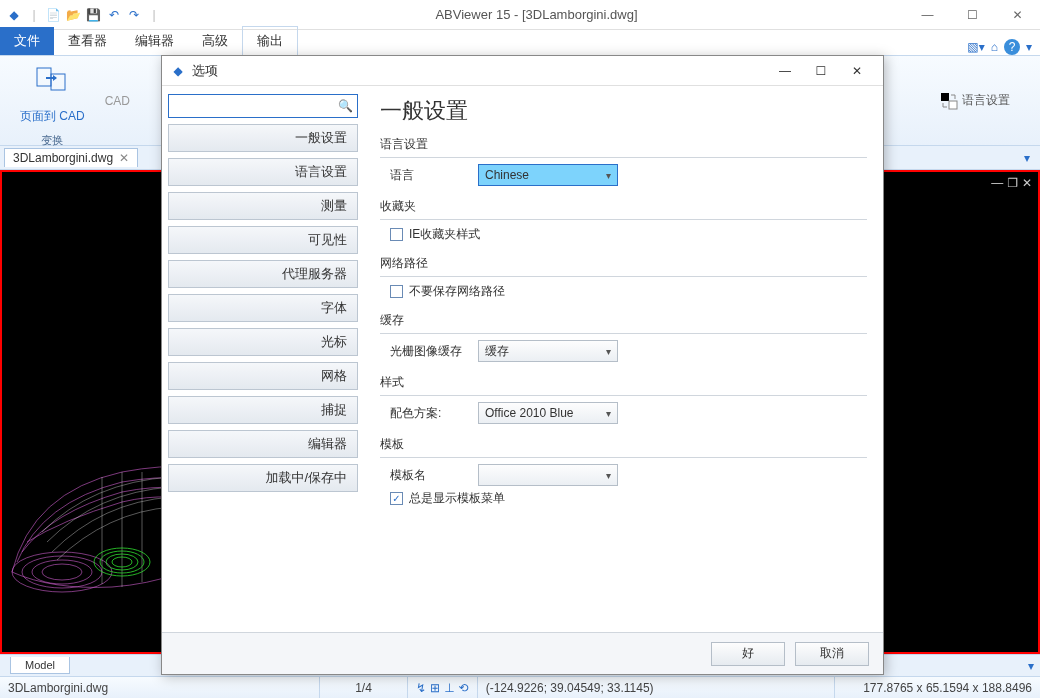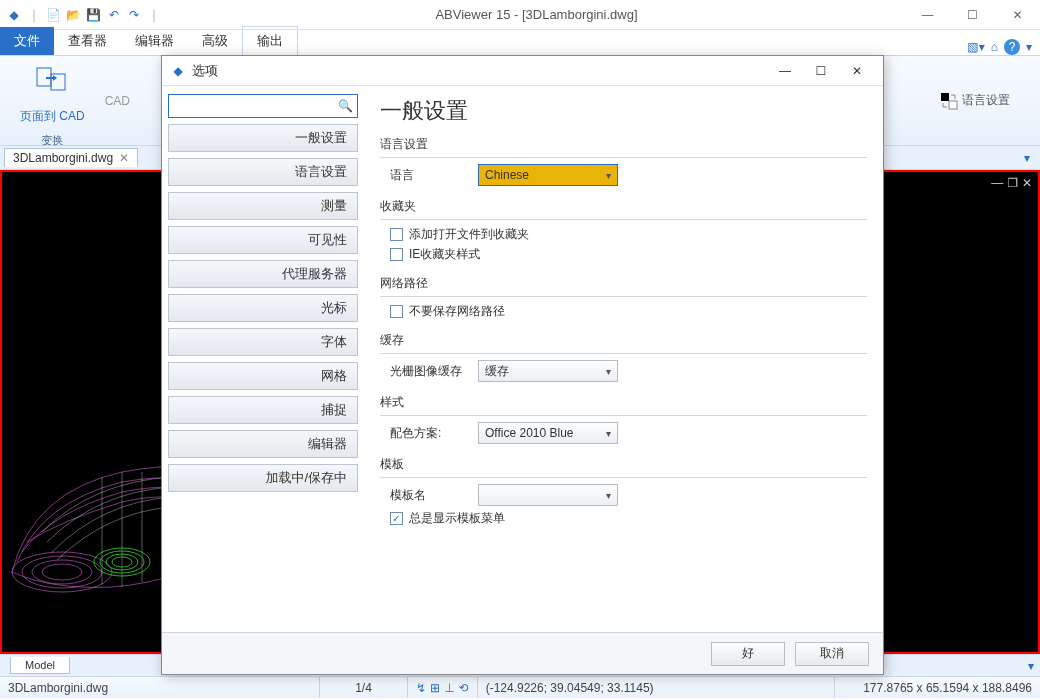--- a/index.html
+++ b/index.html
@@ -63,21 +63,21 @@
 .dlg-search .sico { color: #2a6fc9; }
 .dlg-nav-btn { height: 28px; background: linear-gradient(#f5f7fa,#e4e9ef); border: 1px solid #bcc6d1; display: flex; align-items: center; justify-content: flex-end; padding: 0 10px; color: #333; cursor: pointer; font-size: 13px; }
 
 .dlg-content { flex: 1; padding: 10px 16px; overflow: auto; }
 .dlg-h1 { font-size: 22px; color: #333; margin-bottom: 10px; font-weight: normal; }
 .fieldset { margin-bottom: 12px; }
 .legend { color: #333; font-size: 12px; margin-bottom: 4px; }
 .hr { height: 1px; background: #d0d6dd; margin-bottom: 6px; }
 .row { display: flex; align-items: center; gap: 8px; margin: 4px 0 4px 10px; }
 .row label { width: 80px; color: #333; }
-.row .combo { width: 140px; height: 22px; border: 1px solid #2a6fc9; background: #eab308; display: flex; align-items: center; justify-content: space-between; padding: 0 6px; color: #333; }
+.row .combo { width: 140px; height: 22px; border: 1px solid #2a6fc9; background: #7dd3fc; display: flex; align-items: center; justify-content: space-between; padding: 0 6px; color: #333; }
 .row .combo.gray { border: 1px solid #b5bec8; background: linear-gradient(#fdfdfd,#ebeff3); }
 .row .combo .arr { color: #555; font-size: 10px; }
 .chk { display: flex; align-items: center; gap: 6px; margin: 3px 0 3px 10px; color: #333; }
 .chkbox { width: 13px; height: 13px; border: 1px solid #6a8bb5; display: flex; align-items: center; justify-content: center; font-size: 10px; color: #2a6fc9; background:#fff; }
 
 .dlg-footer { height: 42px; border-top: 1px solid #d0d6dd; display: flex; align-items: center; justify-content: flex-end; gap: 10px; padding: 0 14px; background: #f4f6f9; }
 .dlg-footer button { width: 74px; height: 24px; border: 1px solid #b5bec8; background: linear-gradient(#fdfdfd,#e6ebf0); color: #333; cursor: pointer; }
 
 svg { display: block; }
 </style>
@@ -225,22 +225,22 @@
     <div class="dlg-nav">
       <div class="dlg-search">
         <input style="">
         <span class="sico">🔍</span>
       </div>
       <div class="dlg-nav-btn">一般设置</div>
       <div class="dlg-nav-btn">语言设置</div>
       <div class="dlg-nav-btn">测量</div>
       <div class="dlg-nav-btn">可见性</div>
       <div class="dlg-nav-btn">代理服务器</div>
+      <div class="dlg-nav-btn">字体</div>
       <div class="dlg-nav-btn">光标</div>
-      <div class="dlg-nav-btn">字体</div>
       <div class="dlg-nav-btn">网格</div>
       <div class="dlg-nav-btn">捕捉</div>
       <div class="dlg-nav-btn">编辑器</div>
       <div class="dlg-nav-btn">加载中/保存中</div>
     </div>
     <div class="dlg-content">
       <h1 class="dlg-h1">一般设置</h1>
 
       <div class="fieldset">
         <div class="legend">语言设置</div>
@@ -252,24 +252,20 @@
             <span class="arr">▾</span>
           </div>
         </div>
       </div>
 
       <div class="fieldset">
         <div class="legend">收藏夹</div>
         <div class="hr"></div>
         <div class="chk">
           <span class="chkbox"></span>
-          <span>添加打开文件到收藏夹</span>
-        </div>
-        <div class="chk">
-          <span class="chkbox"></span>
           <span>IE收藏夹样式</span>
         </div>
       </div>
 
       <div class="fieldset">
         <div class="legend">网络路径</div>
         <div class="hr"></div>
         <div class="chk">
           <span class="chkbox"></span>
           <span>不要保存网络路径</span>

